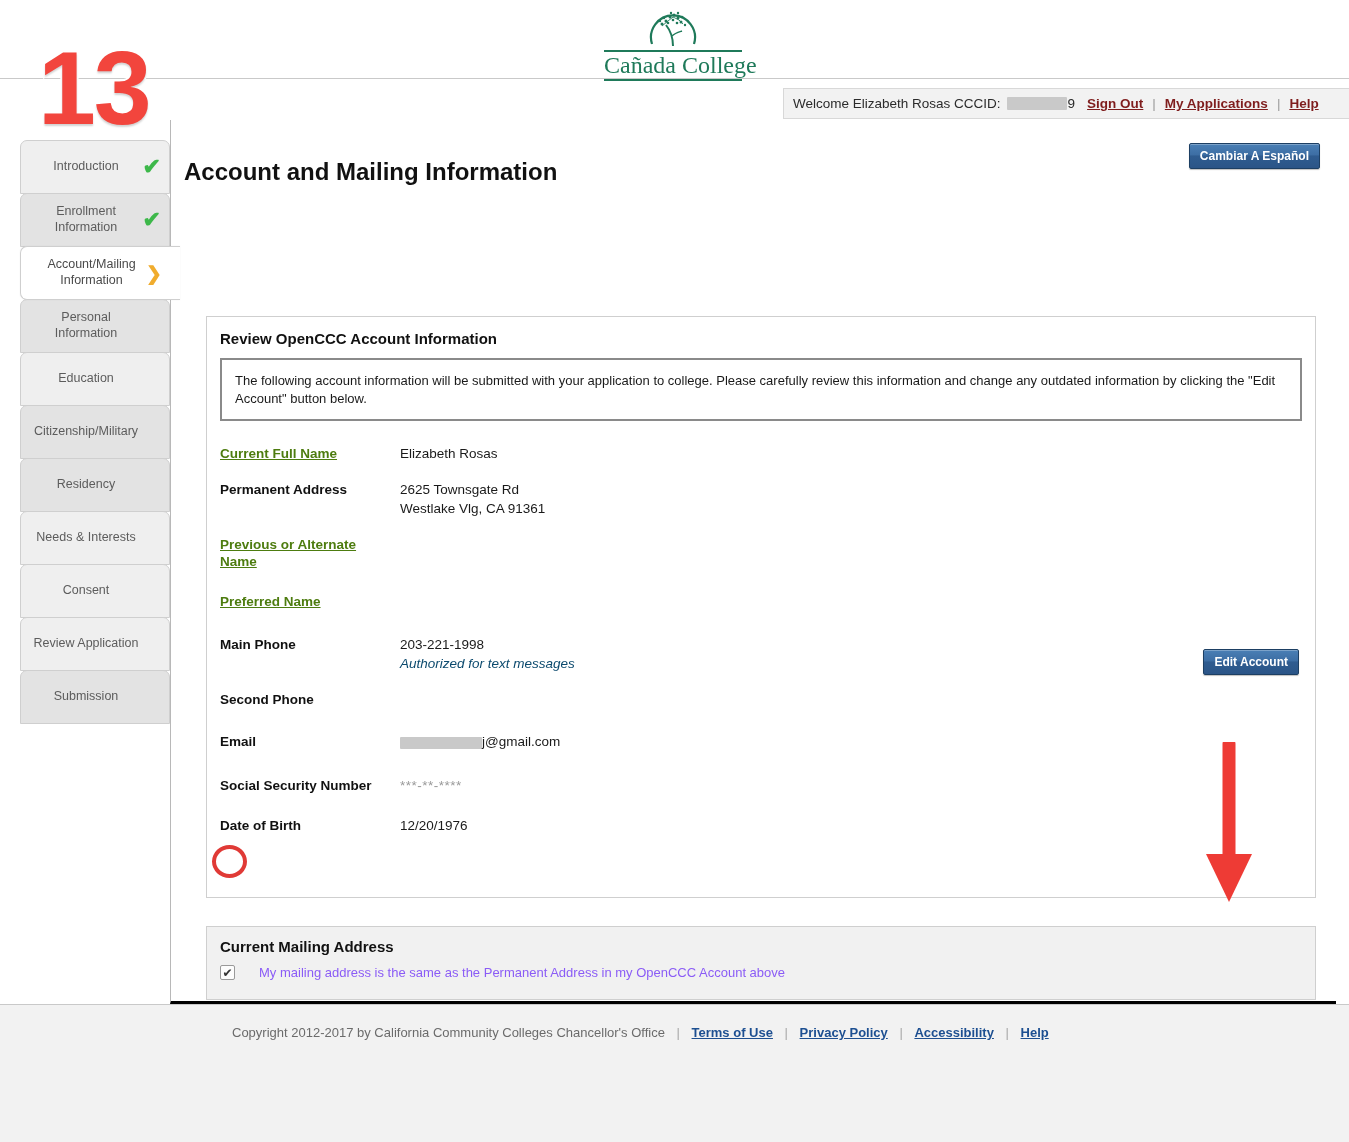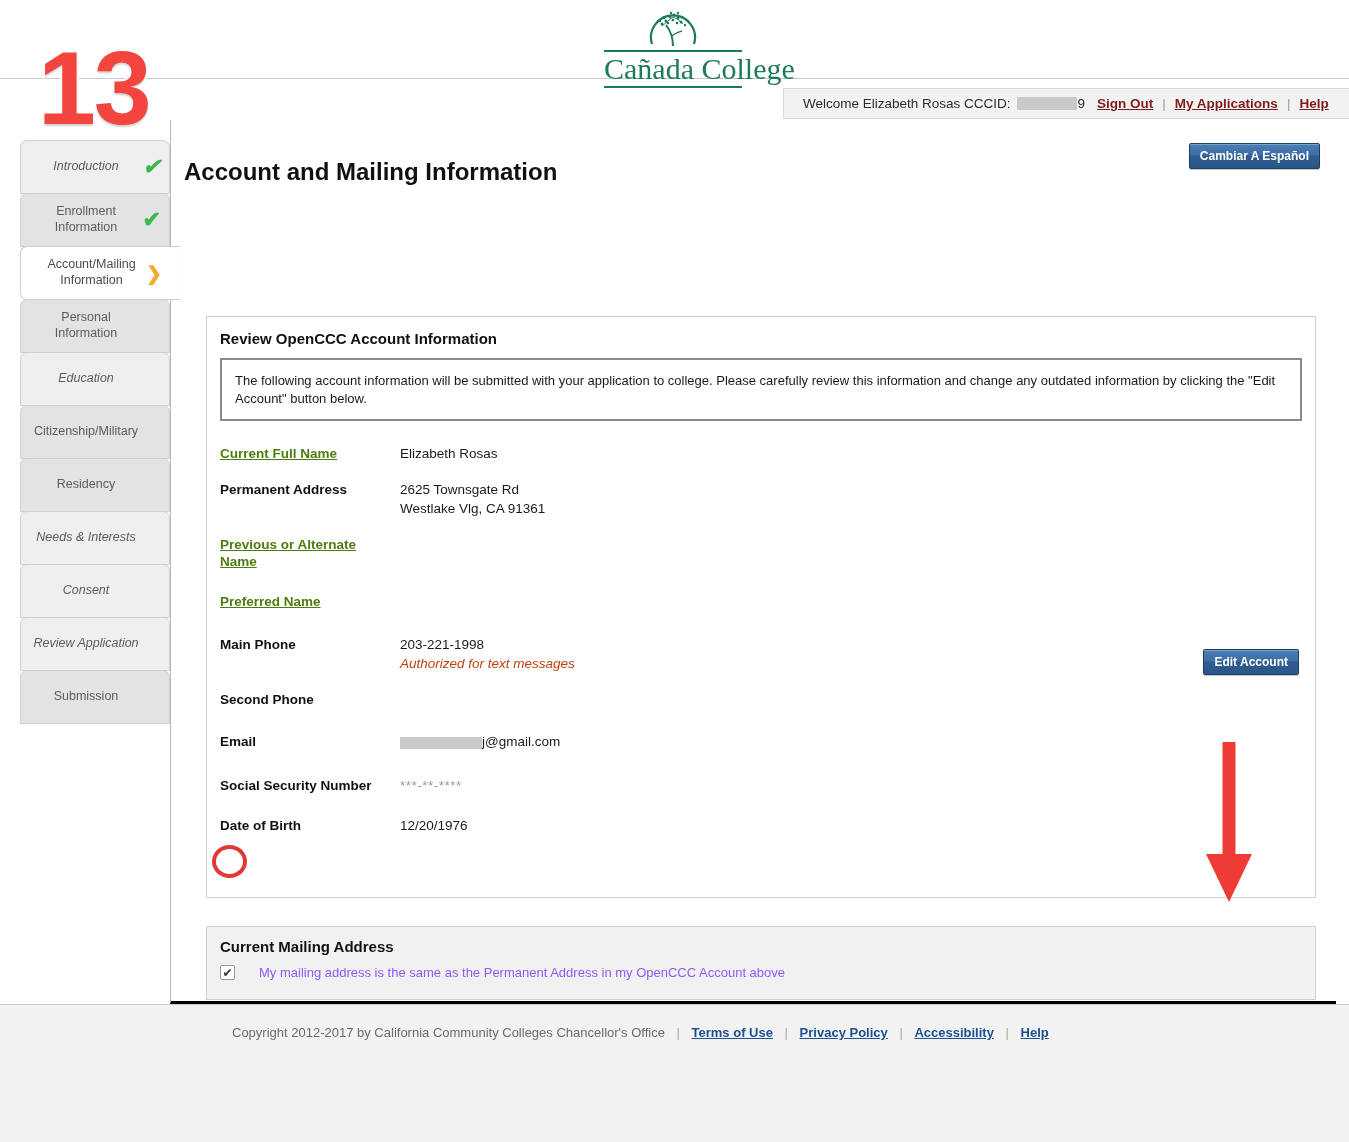--- a/index.html
+++ b/index.html
@@ -25,37 +25,37 @@
     position:absolute;
     left:604px; top:6px;
     width:138px; text-align:center;
   }
   #logo-mark { display:block; margin:0 auto; }
   #logo-rule-top {
     width:138px; height:2px; background:#1f7a5a; margin:0 auto 1px auto;
   }
   #logo-text {
     font-family:"Liberation Serif", serif;
-    font-size:30px; color:#1f7a5a; line-height:1.05; white-space:nowrap;
+    font-size:24px; color:#1f7a5a; line-height:1.05; white-space:nowrap;
   }
   #logo-rule-bot {
     width:138px; height:2px; background:#1f7a5a; margin:1px auto 0 auto;
   }
 
   
   #welcome-bar {
     position:absolute;
     left:783px; top:88px;
     width:566px; height:31px;
     background:#f2f2f2;
     border-top:1px solid #d8d8d8;
     border-bottom:1px solid #d8d8d8;
     border-left:1px solid #d8d8d8;
     display:flex; align-items:center;
-    padding-left:19px;
+    padding-left:9px;
     font-size:13.5px; color:#2b2b2b;
   }
   #welcome-bar .sep { color:#9a9a9a; margin:0 9px; }
   #welcome-bar a {
     color:#7f1d1d; font-weight:bold; text-decoration:underline;
     font-size:13.5px;
   }
   .redaction { display:inline-block; background:#c9c9c9; height:13px;
                vertical-align:middle; border-radius:1px; }
 
@@ -73,21 +73,21 @@
     margin-bottom:-1px;
     min-height:54px;
     display:flex; align-items:center; justify-content:center;
     padding:6px 26px 6px 8px;
     text-align:center;
     font-size:12.5px;
     color:#5c5c5c;
     line-height:1.25;
   }
   .nav-item.shade-a { background:#e3e3e3; }
-  .nav-item.shade-b { background:#efefef;font-style:italic; }
+  .nav-item.shade-b { background:#efefef; }
   .nav-item.active {
     background:#ffffff;
     border-right:none;
     border-radius:7px 0 0 7px;
     z-index:5;
     width:160px;
     color:#4a4a4a;
     box-shadow:0 0 2px rgba(0,0,0,0.06);
   }
   .nav-check {
@@ -153,21 +153,21 @@
 
   .field-table { margin:24px 0 0 13px; position:relative; }
   .field-row { display:flex; margin-bottom:18px; }
   .field-label {
     width:180px; flex:0 0 180px;
     font-weight:bold; font-size:13.5px; color:#111;
     line-height:1.3;
   }
   .field-label.link { color:#4d7c0f; text-decoration:underline; cursor:pointer; }
   .field-value { font-size:13.5px; color:#1a1a1a; line-height:1.35; }
-  .field-value .sub { font-style:italic; color:#c2410c; }
+  .field-value .sub { font-style:italic; color:#0c4a6e; }
   .field-value.masked { color:#999; letter-spacing:0.5px; }
   #edit-account-btn { position:absolute; right:16px; top:332px; }
 
   
   #panel-mailing {
     top:806px; height:74px;
     background:#f1f1f1;
   }
   #panel-mailing .panel-title { padding:11px 6px 0 13px; font-size:15px; }
   .checkbox-row {

